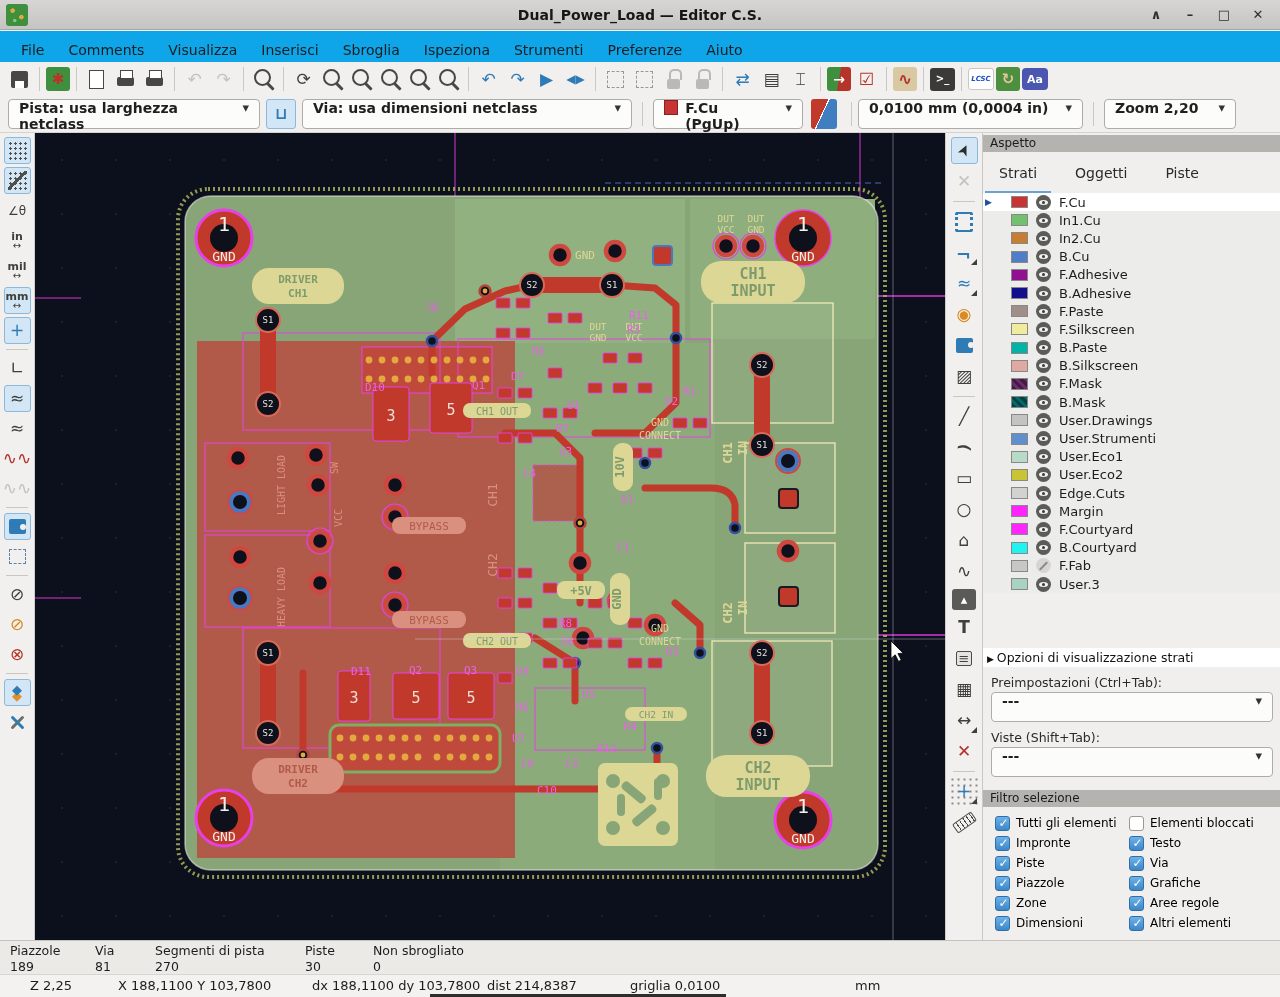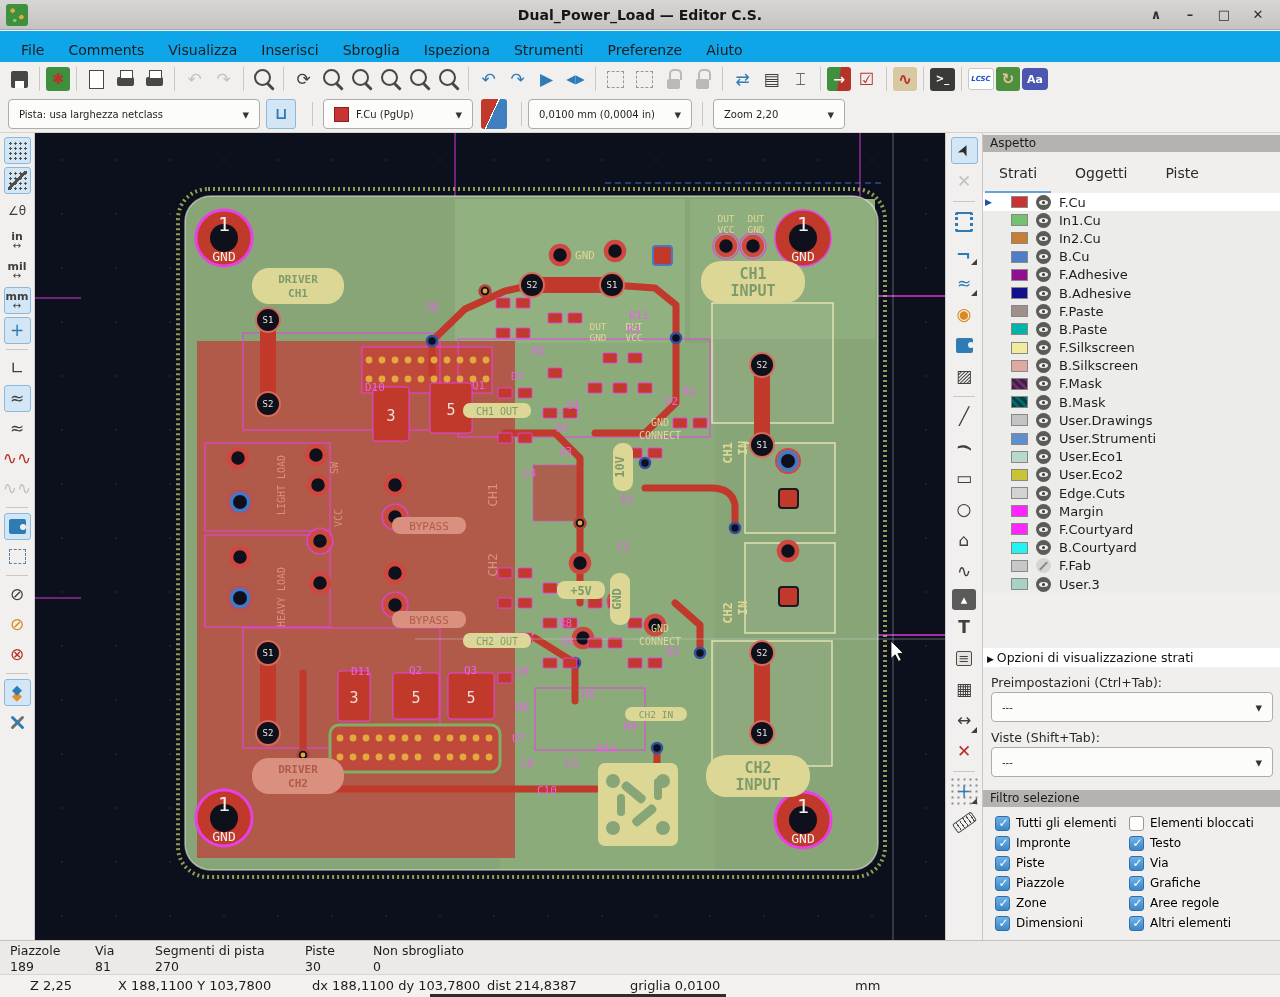--- a/index.html
+++ b/index.html
@@ -55,21 +55,21 @@
   .i-lcsc::before { content:"LCSC"; color:#1c4fd0; font-size:7px; font-weight:bold; font-style:italic; }
   .i-order { background:#4c8f3e; border-radius:3px; width:24px; height:24px; }
   .i-order::before { content:"↻"; color:#e8c49a; font-weight:bold; font-size:15px; }
   .i-aa { background:#4a56b0; border-radius:4px; width:26px; height:22px; }
   .i-aa::before { content:"Aa"; color:#fff; font-size:11px; font-weight:bold; }
 
   
   #toolbar2 { position:absolute; left:0; top:96px; width:1280px; height:37px; background:#f1f0ee;
     border-bottom:1px solid #d5d3d0; display:flex; align-items:center; padding-left:8px; }
   .combo { height:30px; background:#fcfcfb; border:1px solid #aeaca9; border-radius:4px;
-    display:flex; align-items:center; padding:0 10px; font-size:10px; color:#1f1f1f; position:relative; }
+    display:flex; padding:0 10px; font-size:14px; color:#1f1f1f; position:relative;font-weight:bold; }
   .combo::after { content:"▾"; margin-left:auto; padding-left:14px; font-size:13px; color:#333; }
   .combo .sw-inline { width:15px; height:15px; background:#c83434; border:1px solid #822; margin-right:7px; }
   .i-trackpost { width:30px; height:30px; margin:0 6px; background:#d2e6f6; border:1px solid #8cb8dc; border-radius:3px; }
   .i-trackpost::before { content:"⊔"; color:#2e7bb6; font-weight:bold; font-size:16px; }
   .i-diag { width:26px; height:30px; margin:0 8px; border-radius:3px;
     background:linear-gradient(115deg,#c0392b 0 44%,#fff 44% 47%,#3f7fbf 47% 100%); }
 
   
   #lefttools { position:absolute; left:0; top:133px; width:35px; height:807px; background:#f1f0ee;
     border-right:1px solid #cfcdca; display:flex; flex-direction:column; align-items:center; padding-top:4px; gap:3px; }
@@ -223,28 +223,31 @@
     <span class="ic i-lcsc"></span>
     <span class="ic i-order"></span>
     <span class="ic i-aa"></span>
   </div>
 
   <div id="toolbar2">
     <div class="combo" style="width:252px">
       <span>Pista: usa larghezza netclass</span>
     </div>
     <span class="ic i-trackpost"></span>
+    <div class="combo" style="width:330px">
+      <span>Via: usa dimensioni netclass</span>
+    </div>
     <div class="vsep" style="margin:0 10px"></div>
     <div class="combo" style="width:150px">
       <span class="sw-inline" style="background-color: rgb(200, 52, 52);"></span>
       <span>F.Cu (PgUp)</span>
     </div>
     <span class="ic i-diag"></span>
     <div class="vsep" style="margin:0 6px"></div>
-    <div class="combo" style="width:164px">
+    <div class="combo" style="width:225px">
       <span>0,0100 mm (0,0004 in)</span>
     </div>
     <div class="vsep" style="margin:0 10px"></div>
     <div class="combo" style="width:132px">
       <span>Zoom 2,20</span>
     </div>
   </div>
 
   <div id="lefttools">
     <span class="ic act i-griddots"></span>
@@ -735,28 +738,28 @@
           <span class="sw" style="background-color: rgb(16, 16, 140);"></span>
           <span class="eye"></span>
           <span class="lname">B.Adhesive</span>
         </div>
       <div class="lrow">
           <span class="sw" style="background-color: rgb(160, 143, 136);"></span>
           <span class="eye"></span>
           <span class="lname">F.Paste</span>
         </div>
       <div class="lrow">
+          <span class="sw" style="background-color: rgb(240, 235, 157);"></span>
+          <span class="eye"></span>
+          <span class="lname">F.Silkscreen</span>
+        </div>
+      <div class="lrow">
           <span class="sw" style="background-color: rgb(0, 180, 168);"></span>
           <span class="eye"></span>
           <span class="lname">B.Paste</span>
-        </div>
-      <div class="lrow">
-          <span class="sw" style="background-color: rgb(240, 235, 157);"></span>
-          <span class="eye"></span>
-          <span class="lname">F.Silkscreen</span>
         </div>
       <div class="lrow">
           <span class="sw" style="background-color: rgb(223, 168, 160);"></span>
           <span class="eye"></span>
           <span class="lname">B.Silkscreen</span>
         </div>
       <div class="lrow">
           <span class="sw checker" style="background-color: rgb(107, 45, 107);"></span>
           <span class="eye"></span>
           <span class="lname">F.Mask</span>

